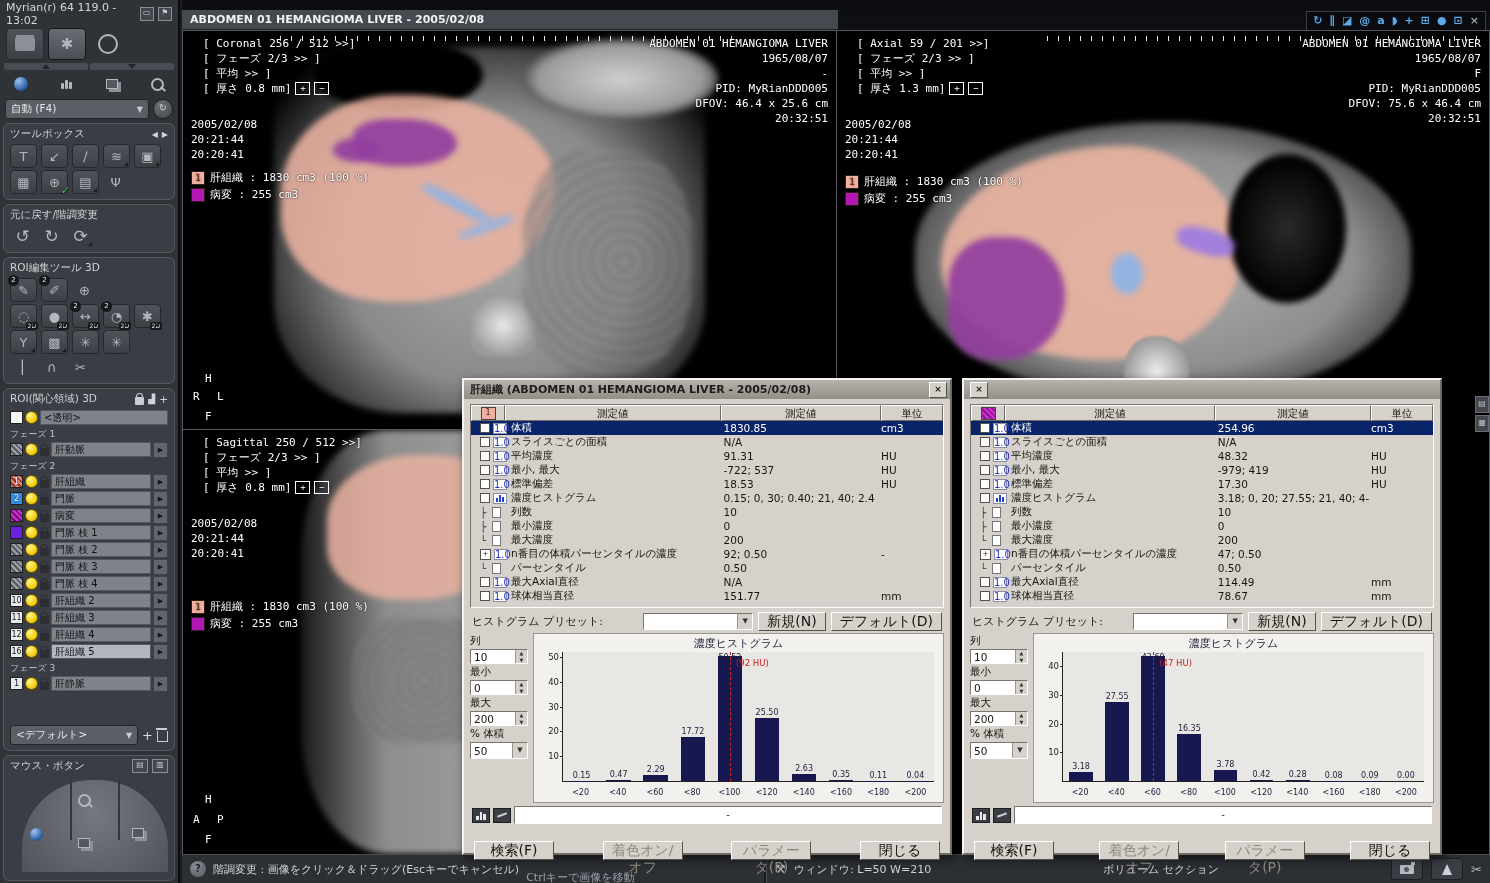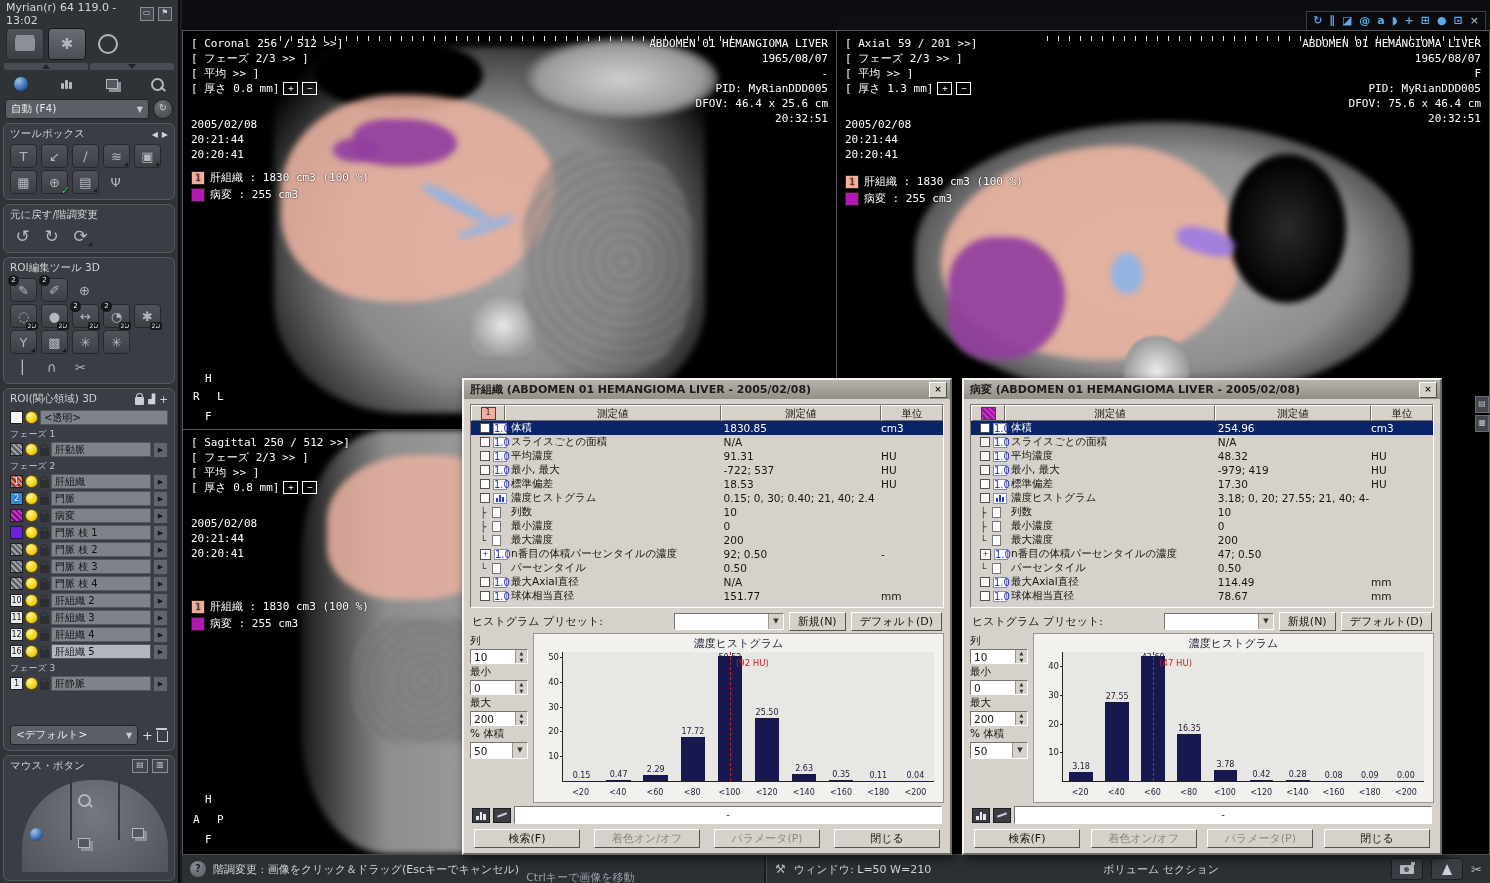--- a/index.html
+++ b/index.html
@@ -74,21 +74,21 @@
   .mtopright{position:absolute;left:656px;right:0;top:10px;height:20px;background:#0d0f13;}
   .ttb{position:absolute;right:4px;top:1px;height:18px;display:flex;align-items:center;gap:7px;background:#090b0e;border:1px solid #3c4046;padding:0 6px;}
   .ttb span{color:#5aa8e8;font-size:11px;font-weight:bold;line-height:16px;}
   .ttb span.gray{color:#9a9ea4;}
   .vpwrap{position:absolute;left:0;top:30px;right:0;bottom:28px;background:#000;}
   .vp{position:absolute;background:#000;border:1px solid #56595f;box-sizing:border-box;overflow:hidden;}
   #vp-cor{left:0;top:0;width:655px;height:400px;}
   #vp-sag{left:0;top:399px;width:655px;height:426px;}
   #vp-ax{left:654px;top:0;right:0;height:825px;}
   .ovl{position:absolute;color:#fff;font-family:"DejaVu Sans Mono",monospace;font-size:11px;line-height:15px;text-shadow:0 0 2px #000;white-space:pre;}
-  .ovl-tl{left:8px;top:5px;}
+  .ovl-tl{left:20px;top:5px;}
   .ovl-dt{left:8px;top:86px;}
   .ovl-right{right:8px;top:5px;text-align:right;}
   .tbtn{display:inline-block;width:13px;height:11px;border:1px solid #fff;font-size:9px;line-height:10px;text-align:center;margin-left:4px;vertical-align:1px;}
   .annwrap{position:absolute;left:8px;}
   .annrow{display:flex;align-items:center;gap:5px;height:17px;color:#fff;font-family:"DejaVu Sans Mono",monospace;font-size:11px;text-shadow:0 0 2px #000;}
   .annsw{width:12px;height:12px;border:1px solid #2c2017;font-size:9px;line-height:12px;text-align:center;flex:none;}
   .annsw.pink{background:#f2b09e;color:#4a261c;}
   .annsw.mag{background:#b517b5;color:#fff;}
   .orient{position:absolute;color:#fff;font-family:"DejaVu Sans Mono",monospace;font-size:11px;text-shadow:0 0 2px #000;}
   .ruler{position:absolute;top:5px;height:5px;background:repeating-linear-gradient(90deg,#e8e8e8 0 1px,transparent 1px 11px);}
@@ -141,21 +141,21 @@
   .tico.doc{width:9px;background:#fff;border-color:#777;}
   .tname{flex:1.35;padding-left:6px;overflow:hidden;white-space:nowrap;}
   .tval{flex:1;overflow:hidden;white-space:nowrap;}
   .tunit{width:62px;flex:none;}
   .presrow{display:flex;align-items:center;gap:5px;margin:4px 8px 2px;}
   .presrow .lab{font-size:11px;}
   .combo{height:17px;background:#fff;border:1px solid;border-color:#7a766f #fff #fff #7a766f;display:flex;align-items:center;box-sizing:border-box;}
   .combo .v{flex:1;padding:0 3px;font-size:10.5px;}
   .combo .ar{width:14px;height:100%;background:#d6d2cb;border-left:1px solid #9a968f;font-size:7px;line-height:15px;text-align:center;color:#333;}
   .prescombo{flex:1;max-width:110px;margin-left:auto;}
-  .btn{height:19px;border:1px solid;border-color:#fff #55524c #55524c #fff;background:#d6d2cb;padding:0 8px;font-size:11px;line-height:17px;text-align:center;box-sizing:border-box;}
+  .btn{height:19px;border:1px solid;border-color:#fff #55524c #55524c #fff;background:#d6d2cb;padding:0 8px;font-size:14px;line-height:17px;text-align:center;box-sizing:border-box;}
   .btn.dis{color:#8d897f;}
   .histwrap{display:flex;margin:2px 6px 0;gap:5px;}
   .hctrl{width:58px;flex:none;font-size:10.5px;}
   .hctrl .cl{margin:1px 0 1px;}
   .spin{height:15px;background:#fff;border:1px solid;border-color:#7a766f #fff #fff #7a766f;display:flex;align-items:center;box-sizing:border-box;margin-bottom:1px;}
   .spin .v{flex:1;padding:0 3px;font-size:10.5px;}
   .spin .ud{width:11px;display:flex;flex-direction:column;background:#d6d2cb;border-left:1px solid #9a968f;height:100%;}
   .spin .ud i{flex:1;font-style:normal;font-size:5px;line-height:6px;text-align:center;color:#333;}
   .hchart{flex:1;border:1px solid #9a968f;background:#f2f1ee;position:relative;height:168px;}
   .hc-title{text-align:center;font-size:11px;color:#1d1d3a;margin-top:2px;}
@@ -170,21 +170,21 @@
   .xl{flex:1;text-align:center;font-size:8px;color:#1d1d3a;}
   .mline{position:absolute;top:0;bottom:0;border-left:1px dashed #cc2222;}
   .mlabel{position:absolute;font-size:8.5px;color:#cc2222;white-space:nowrap;}
   .togrow{display:flex;align-items:center;gap:3px;margin:3px 8px 0;}
   .tog{width:18px;height:15px;background:#3a3e44;border:1px solid #1c1e22;display:flex;align-items:flex-end;justify-content:center;gap:1px;padding:2px 3px;box-sizing:border-box;}
   .tog i{display:block;width:3px;background:#e8eaee;}
   .tog.line{align-items:center;}
   .tog.line i{width:10px;height:2px;transform:rotate(-20deg);background:#c8ccd2;}
   .legendbox{flex:1;height:16px;background:#fff;border:1px solid;border-color:#7a766f #fff #fff #7a766f;text-align:center;font-size:10px;line-height:15px;color:#333;}
   .btnrow{display:flex;justify-content:space-between;margin:5px 10px 0;}
-  .btnrow .btn{width:106px;}
+  .btnrow .btn{width:80px;margin-top:12px;}
 </style>
 </head>
 <body>
 
 <div class="app">
 
   <aside class="sidebar">
     <div class="sb-title">
       <span>Myrian(r) 64 119.0 - 13:02</span>
       <span class="sp"></span>
@@ -497,20 +497,21 @@
         </div>
         <span class="mseat magic" style="left:68px;top:18px;"></span>
         <span class="mseat ball" style="left:20px;top:52px;width:13px;height:13px;"></span>
         <span class="mseat stackic" style="left:68px;top:62px;"></span>
         <span class="mseat stackic" style="left:122px;top:52px;"></span>
       </div>
     </section>
   </aside>
 
   <div class="main">
+    <div class="mtitle"><span>ABDOMEN 01 HEMANGIOMA LIVER - 2005/02/08</span></div>
     <div class="mtopright">
       <div class="ttb" id="ttb">
           <span>↻</span>
           <span>∥</span>
           <span>◪</span>
           <span>@</span>
           <span>a</span>
           <span>◗</span>
           <span>+</span>
           <span>⊞</span>
@@ -893,21 +894,20 @@
     <div class="btnrow">
       <span class="btn">検索(F)</span>
       <span class="btn dis">着色オン/オフ</span>
       <span class="btn dis">パラメータ(P)</span>
       <span class="btn">閉じる</span>
     </div>
   </div>
 
   <div class="dlg" id="dlg-1">
     <div class="dtitle">
-      <span class="t">病変 (ABDOMEN 01 HEMANGIOMA LIVER - 2005/02/08)</span>
       <span class="dclose">×</span>
     </div>
     <div class="tablebox">
       <div class="thead">
         <span class="th c0">
             <span class="dbadge b-mag"></span>
           </span>
         <span class="th c1">測定値</span>
         <span class="th c2">測定値</span>
         <span class="th c3">単位</span>

